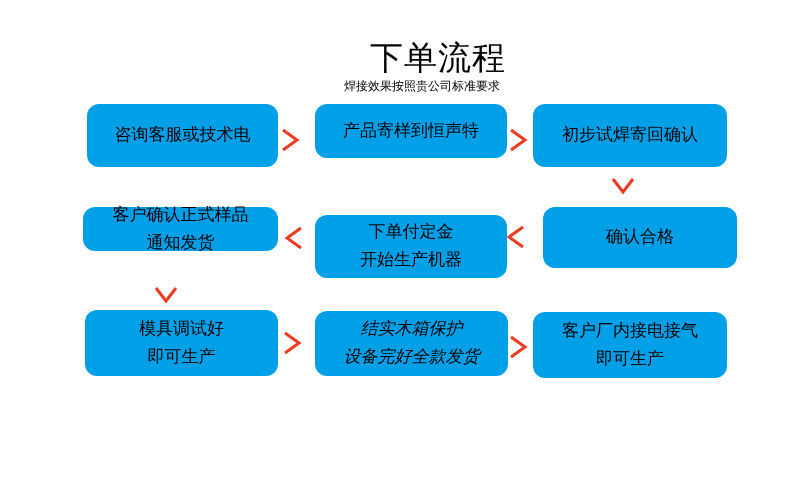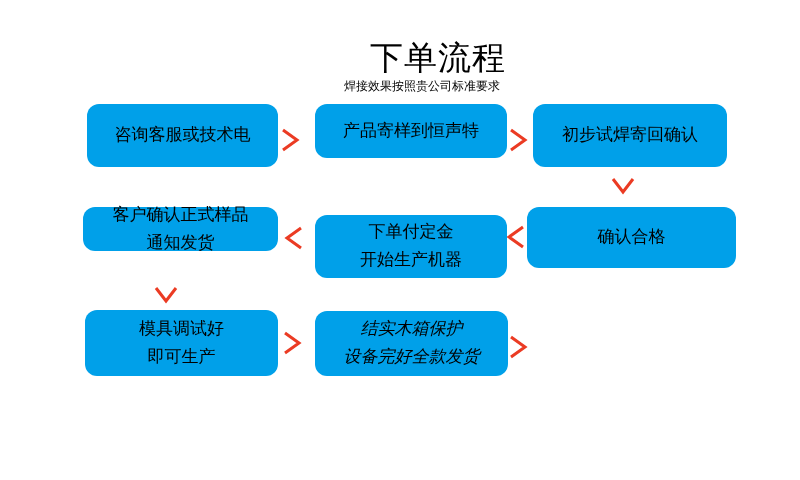--- a/index.html
+++ b/index.html
@@ -24,21 +24,21 @@
     align-items:center;justify-content:center;gap:9px;
     color:var(--color-text,#000);font-size:17px;line-height:1.1;
     text-align:center;
   }
   .box .line{white-space:nowrap;}
   .box .line:empty{display:none;}
   
   .s1{left:87px; top:104px;width:191px;height:63px;}
   .s2{left:315px;top:104px;width:192px;height:54px;}
   .s3{left:533px;top:104px;width:194px;height:63px;}
-  .s4{left:527px;top:207px;width:209px;height:61px;}
+  .s4{left:543px;top:207px;width:194px;height:61px;}
   .s5{left:315px;top:207px;width:192px;height:63px;margin-top:8px;}
   .s6{left:83px; top:207px;width:195px;height:44px;}
   .s7{left:85px; top:310px;width:193px;height:66px;}
   .s8{left:315px;top:311px;width:193px;height:65px;font-style:italic;}
   .s9{left:533px;top:312px;width:194px;height:66px;}
   .arrow{position:absolute;color:var(--color-arrow,#EB3B23);line-height:0;}
   .arrow svg{display:block;}
   .a1{left:280px;top:127px;}
   .a2{left:508px;top:127px;}
   .a3{left:610px;top:177px;}
@@ -133,14 +133,18 @@
     <span class="line">结实木箱保护</span>
     <span class="line">设备完好全款发货</span>
   </div>
 
   <div class="arrow a8">
     <svg width="20" height="26" viewBox="0 0 20 26">
         <polyline points="3,3 17,13 3,23" fill="none" stroke="currentColor" stroke-width="3"></polyline>
       </svg>
   </div>
 
+  <div class="box s9">
+    <span class="line">客户厂内接电接气</span>
+    <span class="line">即可生产</span>
+  </div>
 
 </div>
 
 </body></html>

